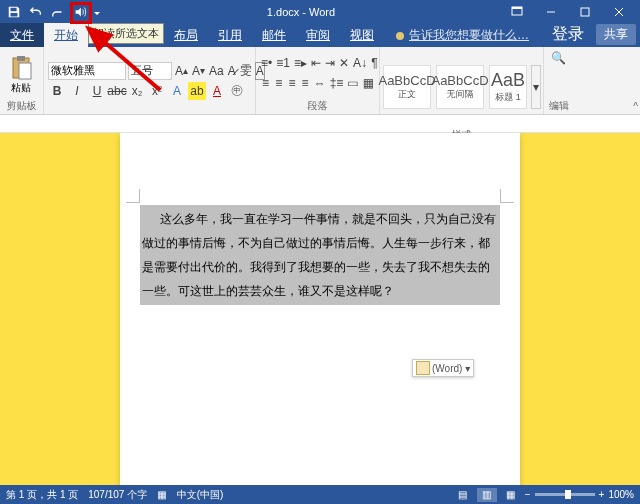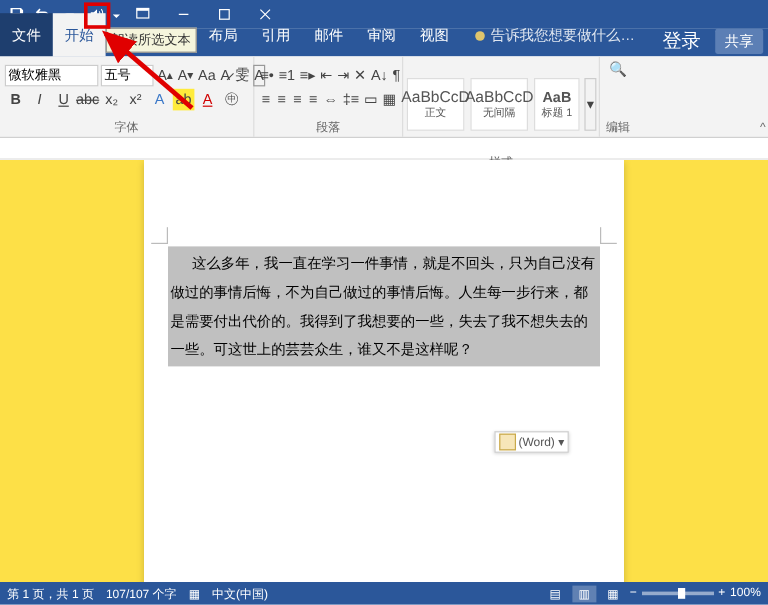--- a/index.html
+++ b/index.html
@@ -7,42 +7,42 @@
 
 .titlebar { background: #2b579a; height: 24px; display: flex; align-items: center; padding: 0 4px; color: #fff; font-size: 11px; }
 .qat { display: flex; gap: 2px; align-items: center; }
 .qat-btn { width: 20px; height: 18px; display: flex; align-items: center; justify-content: center; cursor: pointer; }
 .qat-dropdown { width: 10px; display:flex; align-items:center; justify-content:center; }
 .title-center { flex: 1; text-align: center; }
 .win-ctrls { display: flex; gap: 0; }
 .win-btn { width: 34px; height: 24px; display: flex; align-items: center; justify-content: center; cursor: pointer; }
 
 .tabbar { background: #2b579a; height: 23px; display: flex; align-items: flex-end; color: #fff; font-size: 12px; position: relative; }
-.tab { padding: 4px 10px 3px; cursor: pointer; height: 36px; display:flex; align-items:center; }
+.tab { padding: 4px 10px 3px; cursor: pointer; height: 24px; display:flex; align-items:center;text-decoration:underline; }
 .tab.file { background: #1e3e6e; }
 .tab.active { background: #f3f3f3; color: #2b579a; }
 .tabbar-right { margin-left: auto; display: flex; align-items: center; padding-right: 4px; gap: 6px; }
 .login { padding: 2px 6px; font-size: 16px; }
 .share { background: #5c7fb5; padding: 2px 8px; border-radius: 2px; font-size: 12px; }
 
 .tooltip { position: absolute; top: 23px; left: 88px; background: #f5f5dc; border: 1px solid #888; padding: 2px 4px; font-size: 11px; color: #333; z-index: 50; }
 
 .ribbon { background: #f3f3f3; height: 68px; display: flex; border-bottom: 1px solid #d0d0d0; position: relative; }
 .ribbon-group { border-right: 1px solid #ddd; display: flex; flex-direction: column; }
 .rg-body { flex: 1; display: flex; align-items: center; padding: 2px 4px; gap: 3px; }
 .rg-label { text-align: center; font-size: 10px; color: #666; padding: 1px 0; }
 
 .paste-big { display: flex; flex-direction: column; align-items: center; width: 34px; padding-top: 4px; }
 .font-select { border: 1px solid #ccc; background: #fff; font-size: 11px; padding: 1px 2px; height: 18px; }
 .ribbon-col { display: flex; flex-direction: column; gap: 2px; }
 .ribbon-row { display: flex; gap: 2px; align-items: center; }
 .rbtn { width: 18px; height: 18px; display: flex; align-items: center; justify-content: center; font-size: 12px; color: #444; cursor: pointer; border: 1px solid transparent; }
 .style-box { width: 48px; height: 44px; border: 1px solid #ddd; background: #fff; display: flex; flex-direction: column; align-items: center; justify-content: center; font-size: 9px; color: #555; margin: 2px 1px; }
 .style-box .preview { font-size: 13px; }
-.style-box.big .preview { font-size: 12px; font-weight: bold; }
+.style-box.big .preview { font-size: 18px; font-weight: normal; }
 .ribbon-collapse { position: absolute; right: 2px; bottom: 2px; font-size: 10px; color: #666; cursor: pointer; }
 
 .ruler { background: #fff; height: 18px; border-bottom: 1px solid #e0e0e0; }
 
 .doc-area { background: #fde047; height: 352px; overflow: auto; display: flex; justify-content: center; padding: 0 0 20px 0; position: relative; }
 .page { background: #fff; width: 400px; min-height: 520px; box-shadow: 0 2px 6px rgba(0,0,0,0.2); margin-top: 0; position: relative; padding: 72px 20px 40px 20px; }
 .corner { position: absolute; width: 14px; height: 14px; }
 .corner.tl { top: 56px; left: 6px; border-left: 1px solid #bbb; border-top: 1px solid #bbb; transform: rotate(180deg); }
 .corner.tr { top: 56px; right: 6px; border-right: 1px solid #bbb; border-top: 1px solid #bbb; transform: rotate(180deg); }
 .sel-text { background: #c0c0c0; color: #000; font-size: 12px; line-height: 2.0; padding: 2px; }
@@ -85,20 +85,21 @@
           <path fill="#fff" d="M3 6h3l3-3v10l-3-3H3z"></path>
           <path fill="none" stroke="#fff" d="M11 5c1 1 1 5 0 6M13 3c2 2 2 8 0 10"></path>
         </svg>
       </div>
     <div class="qat-dropdown">
         <svg width="8" height="8" viewBox="0 0 8 8">
           <path fill="#fff" d="M0 1h8M1 4l3 3 3-3z"></path>
         </svg>
       </div>
   </div>
+  <div class="title-center">1.docx - Word</div>
   <div class="win-ctrls">
     <div class="win-btn">
         <svg width="12" height="12" viewBox="0 0 12 12">
           <rect x="1" y="1" width="10" height="8" fill="none" stroke="#fff"></rect>
           <rect x="1" y="1" width="10" height="2" fill="#fff"></rect>
         </svg>
       </div>
     <div class="win-btn">
         <svg width="10" height="10">
           <path stroke="#fff" d="M1 5h8"></path>
@@ -135,20 +136,33 @@
   </div>
   <div class="tabbar-right">
     <div class="login">登录</div>
     <div class="share">共享</div>
   </div>
 </div>
 
 <div class="tooltip">朗读所选文本</div>
 
 <div class="ribbon">
+  <div class="ribbon-group" style="width:44px">
+    <div class="rg-body">
+      <div class="paste-big">
+        <svg width="22" height="26">
+            <rect x="3" y="3" width="16" height="20" fill="#d9b36c" stroke="#9c7a3b"></rect>
+            <rect x="7" y="1" width="8" height="5" fill="#888"></rect>
+            <rect x="9" y="8" width="12" height="16" fill="#fff" stroke="#888"></rect>
+          </svg>
+        <span style="font-size:10px">粘贴</span>
+      </div>
+    </div>
+    <div class="rg-label">剪贴板</div>
+  </div>
 
   <div class="ribbon-group" style="width:212px">
     <div class="rg-body">
       <div class="ribbon-col" style="width:100%">
         <div class="ribbon-row">
           <input class="font-select" style="width: 78px;" value="微软雅黑">
           <input class="font-select" style="width: 44px;" value="五号">
           <div class="rbtn">A<sup>▴</sup></div>
           <div class="rbtn">A<sup>▾</sup></div>
           <div class="rbtn">Aa</div>
@@ -163,21 +177,20 @@
           <div class="rbtn" style="text-decoration:line-through">abc</div>
           <div class="rbtn">x₂</div>
           <div class="rbtn">x²</div>
           <div class="rbtn" style="color:#3b78c8">A</div>
           <div class="rbtn" style="background:#ffeb3b">ab</div>
           <div class="rbtn" style="color:#d00000;text-decoration:underline">A</div>
           <div class="rbtn">㊥</div>
         </div>
       </div>
     </div>
-    <div class="rg-label">字体</div>
   </div>
 
   <div class="ribbon-group" style="width:124px">
     <div class="rg-body">
       <div class="ribbon-col" style="width:100%">
         <div class="ribbon-row">
           <div class="rbtn">≡•</div>
           <div class="rbtn">≡1</div>
           <div class="rbtn">≡▸</div>
           <div class="rbtn">⇤</div>

